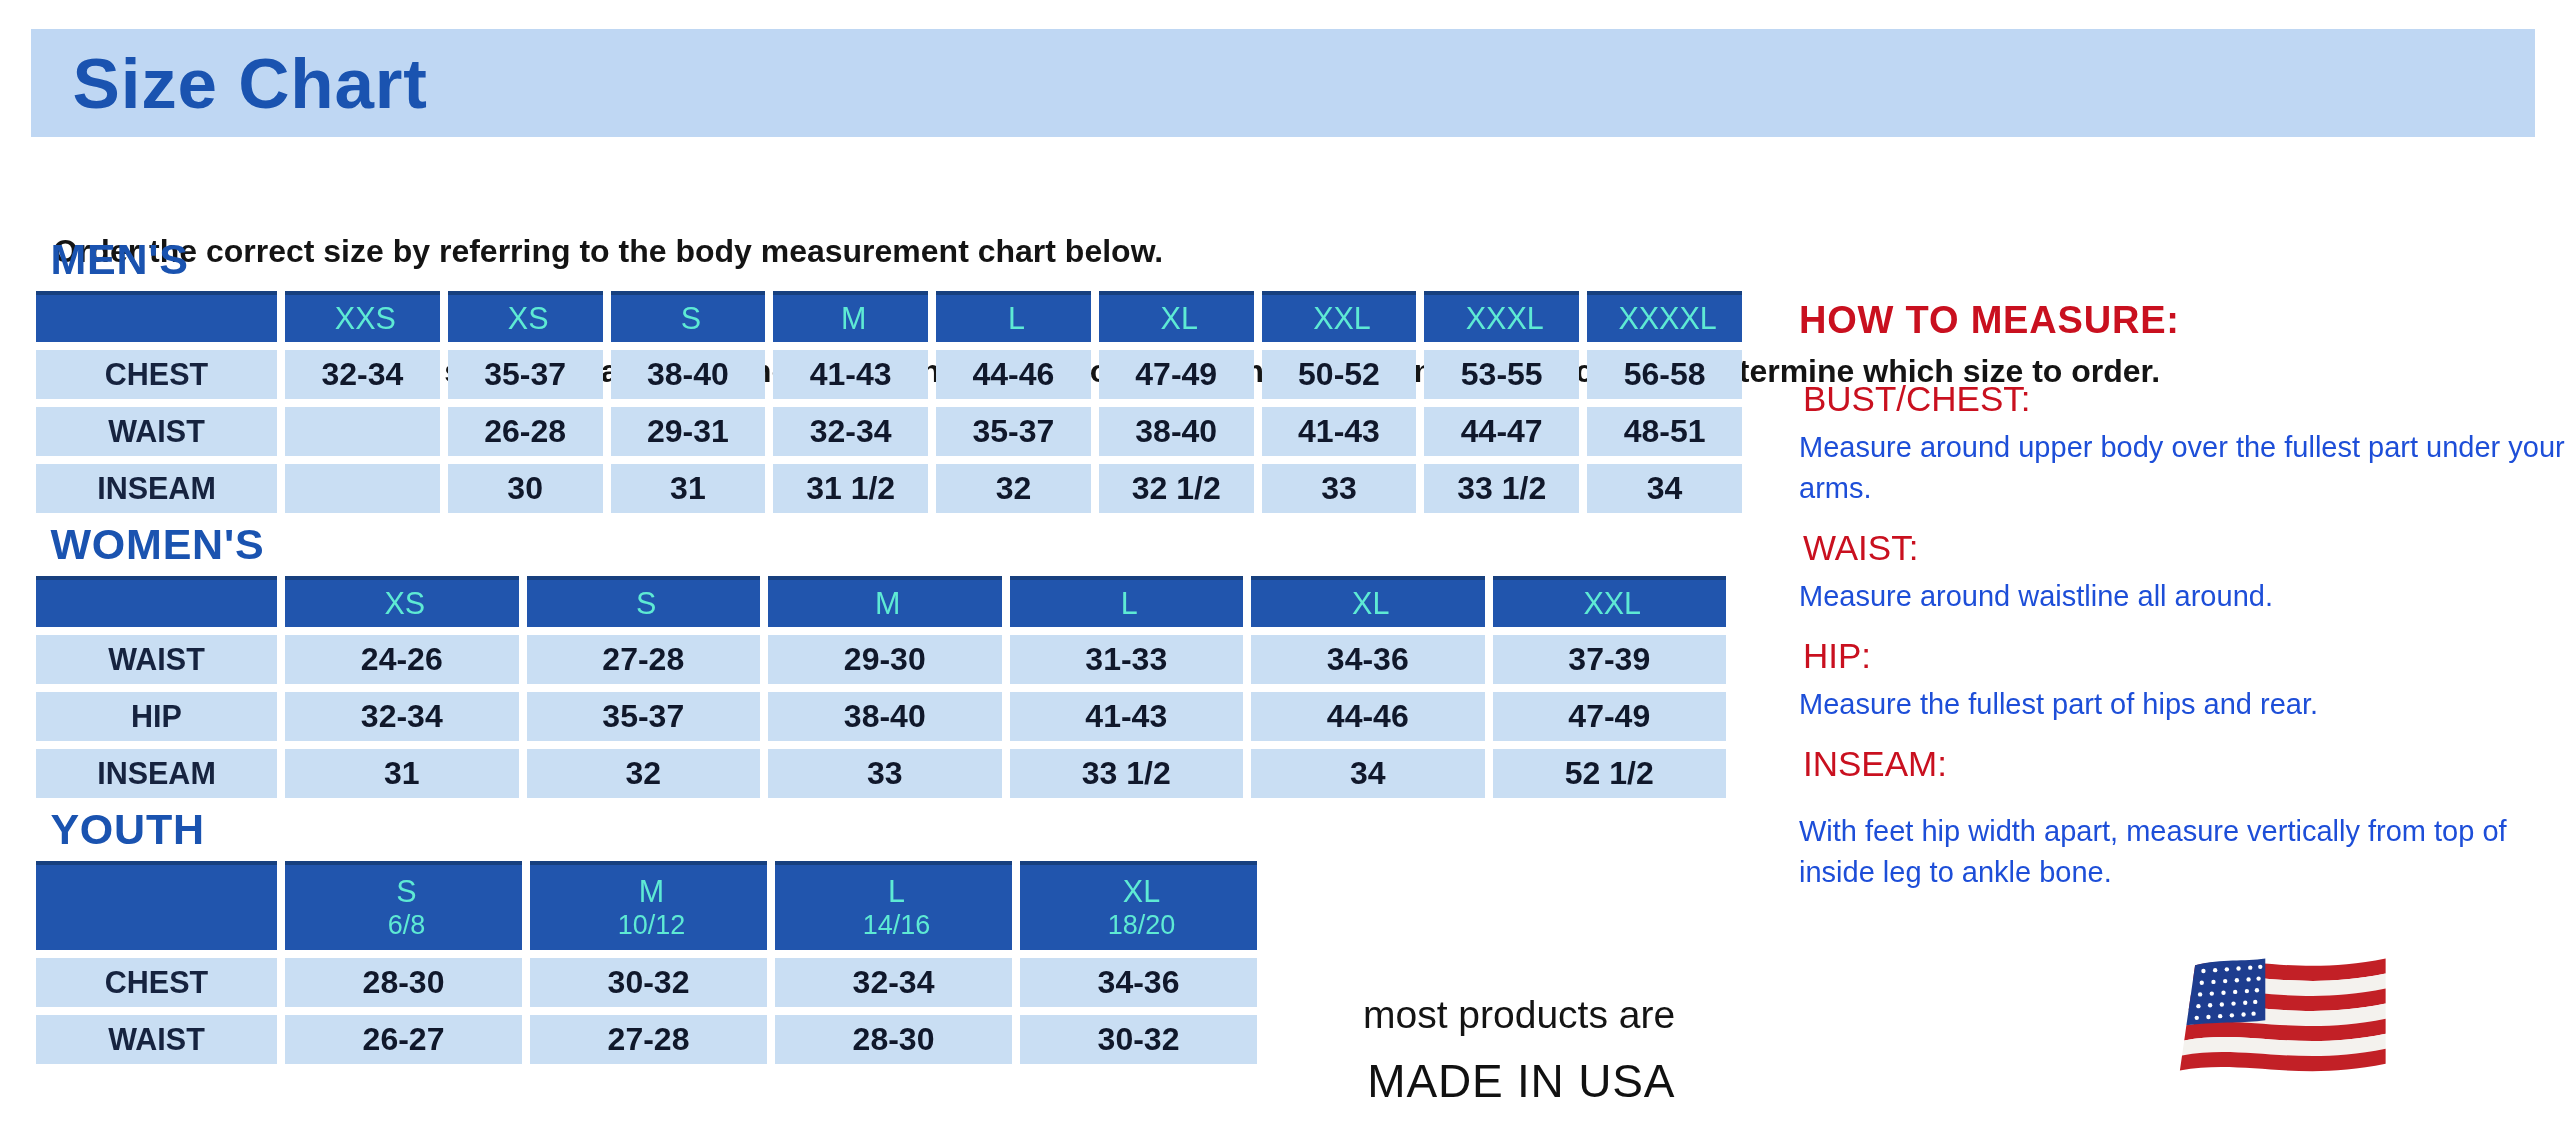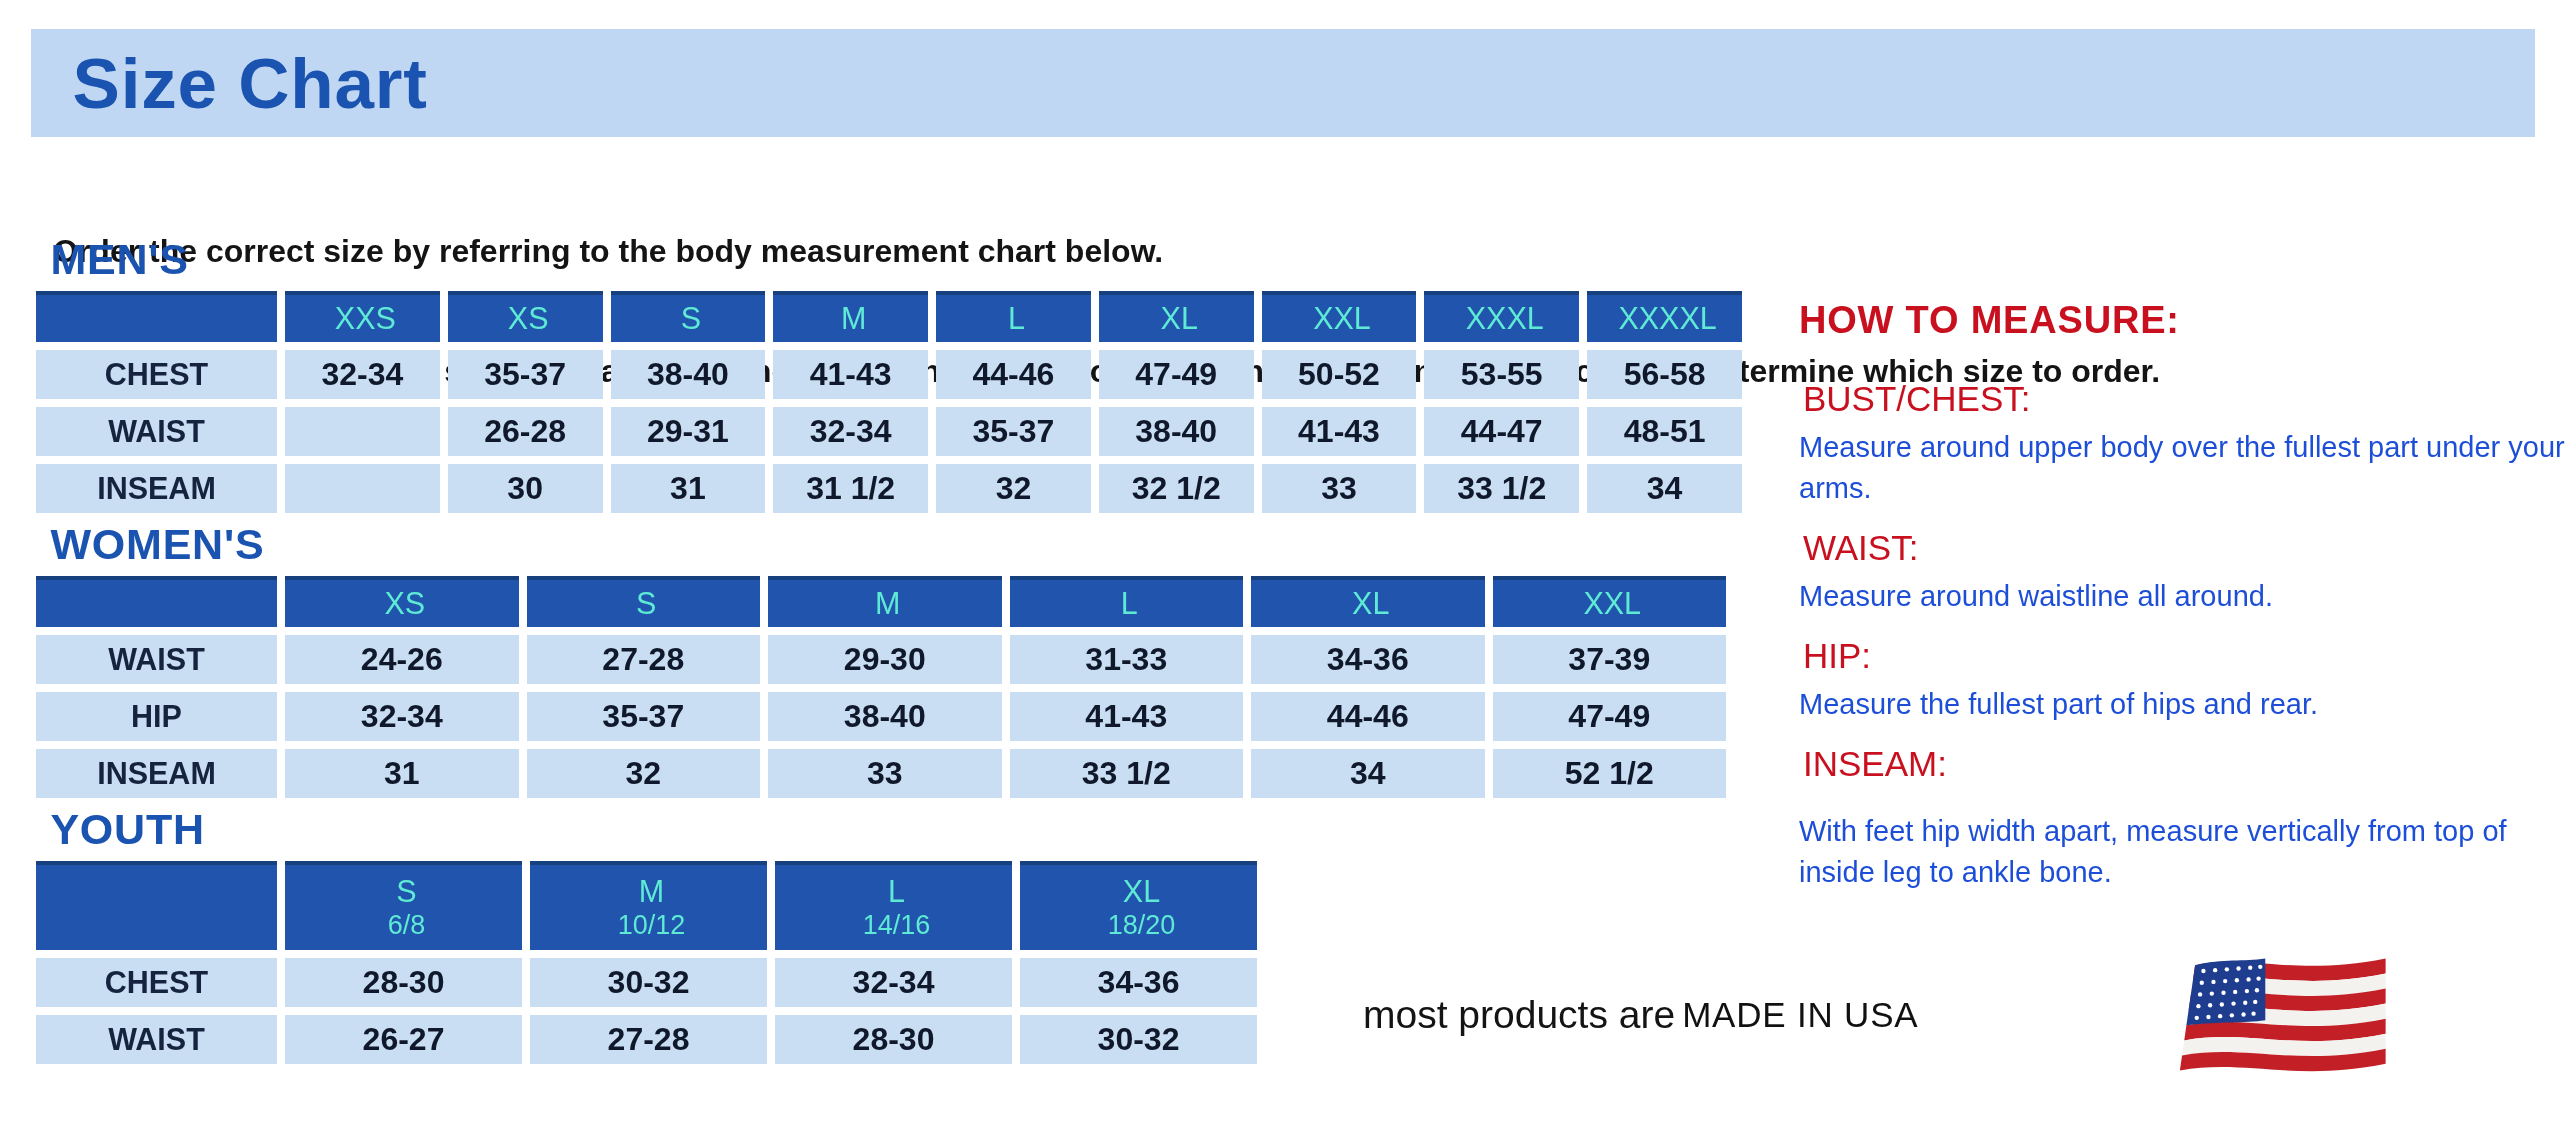--- a/index.html
+++ b/index.html
@@ -38,23 +38,23 @@
 
   
   .measure{position:absolute;left:1799px;top:299px;width:778px;}
   .measure-title{color:var(--red,#c9101f);font-size:38px;font-weight:bold;
                  letter-spacing:0.8px;margin:0 0 37px 0;}
   .measure-item{margin:0 0 11.2px 0;}
   .measure-heading{color:var(--red,#c9101f);font-size:35px;margin:19px 0 8px 4px;}
   .measure-text{color:#1d4ed8;font-size:29px;line-height:41px;}
 
   
-  .made{position:absolute;left:1363px;top:993px;display:flex;align-items:center;gap:7px;}
+  .made{position:absolute;left:1363px;top:993px;display:flex;align-items:flex-end;gap:17px;flex-direction:column;}
   .made-prefix{font-size:39px;color:#141414;}
-  .made-main{font-size:35px;color:#111;letter-spacing:0.8px;}
+  .made-main{font-size:46px;color:#111;letter-spacing:0.8px;}
   .flag{position:absolute;left:2165px;top:921px;width:234px;height:197px;}
   .flag svg{width:100%;height:100%;}
 </style>
 </head>
 <body>
 
 <div class="page">
 
   <div class="title-bar">
     <span class="title">Size Chart</span>

